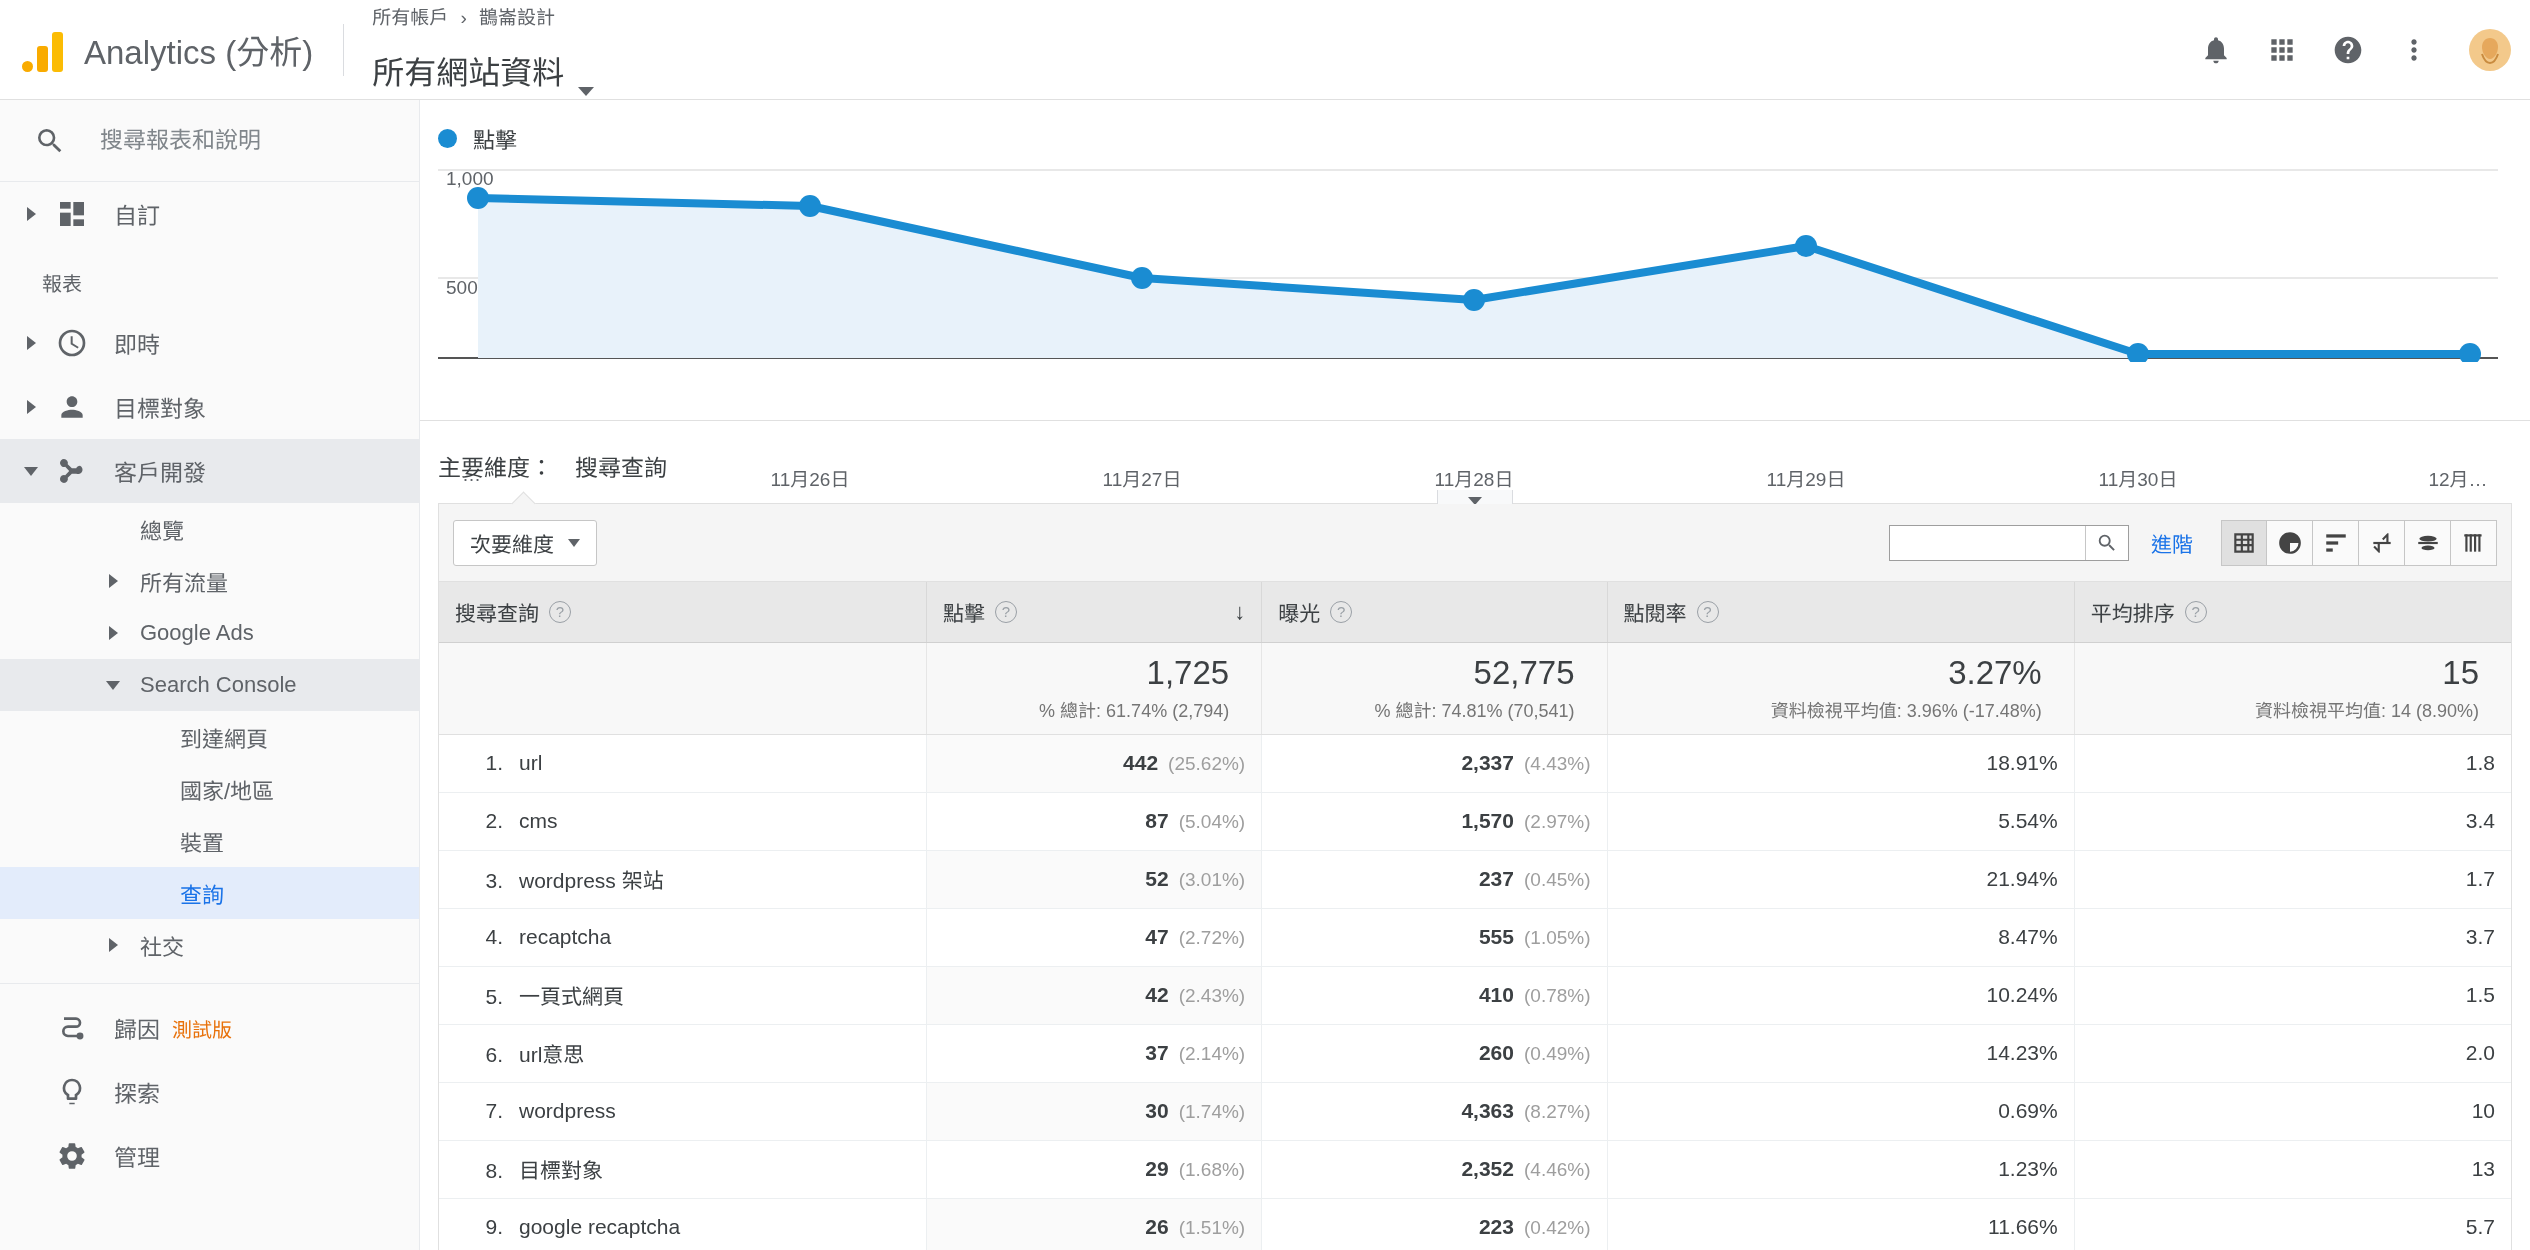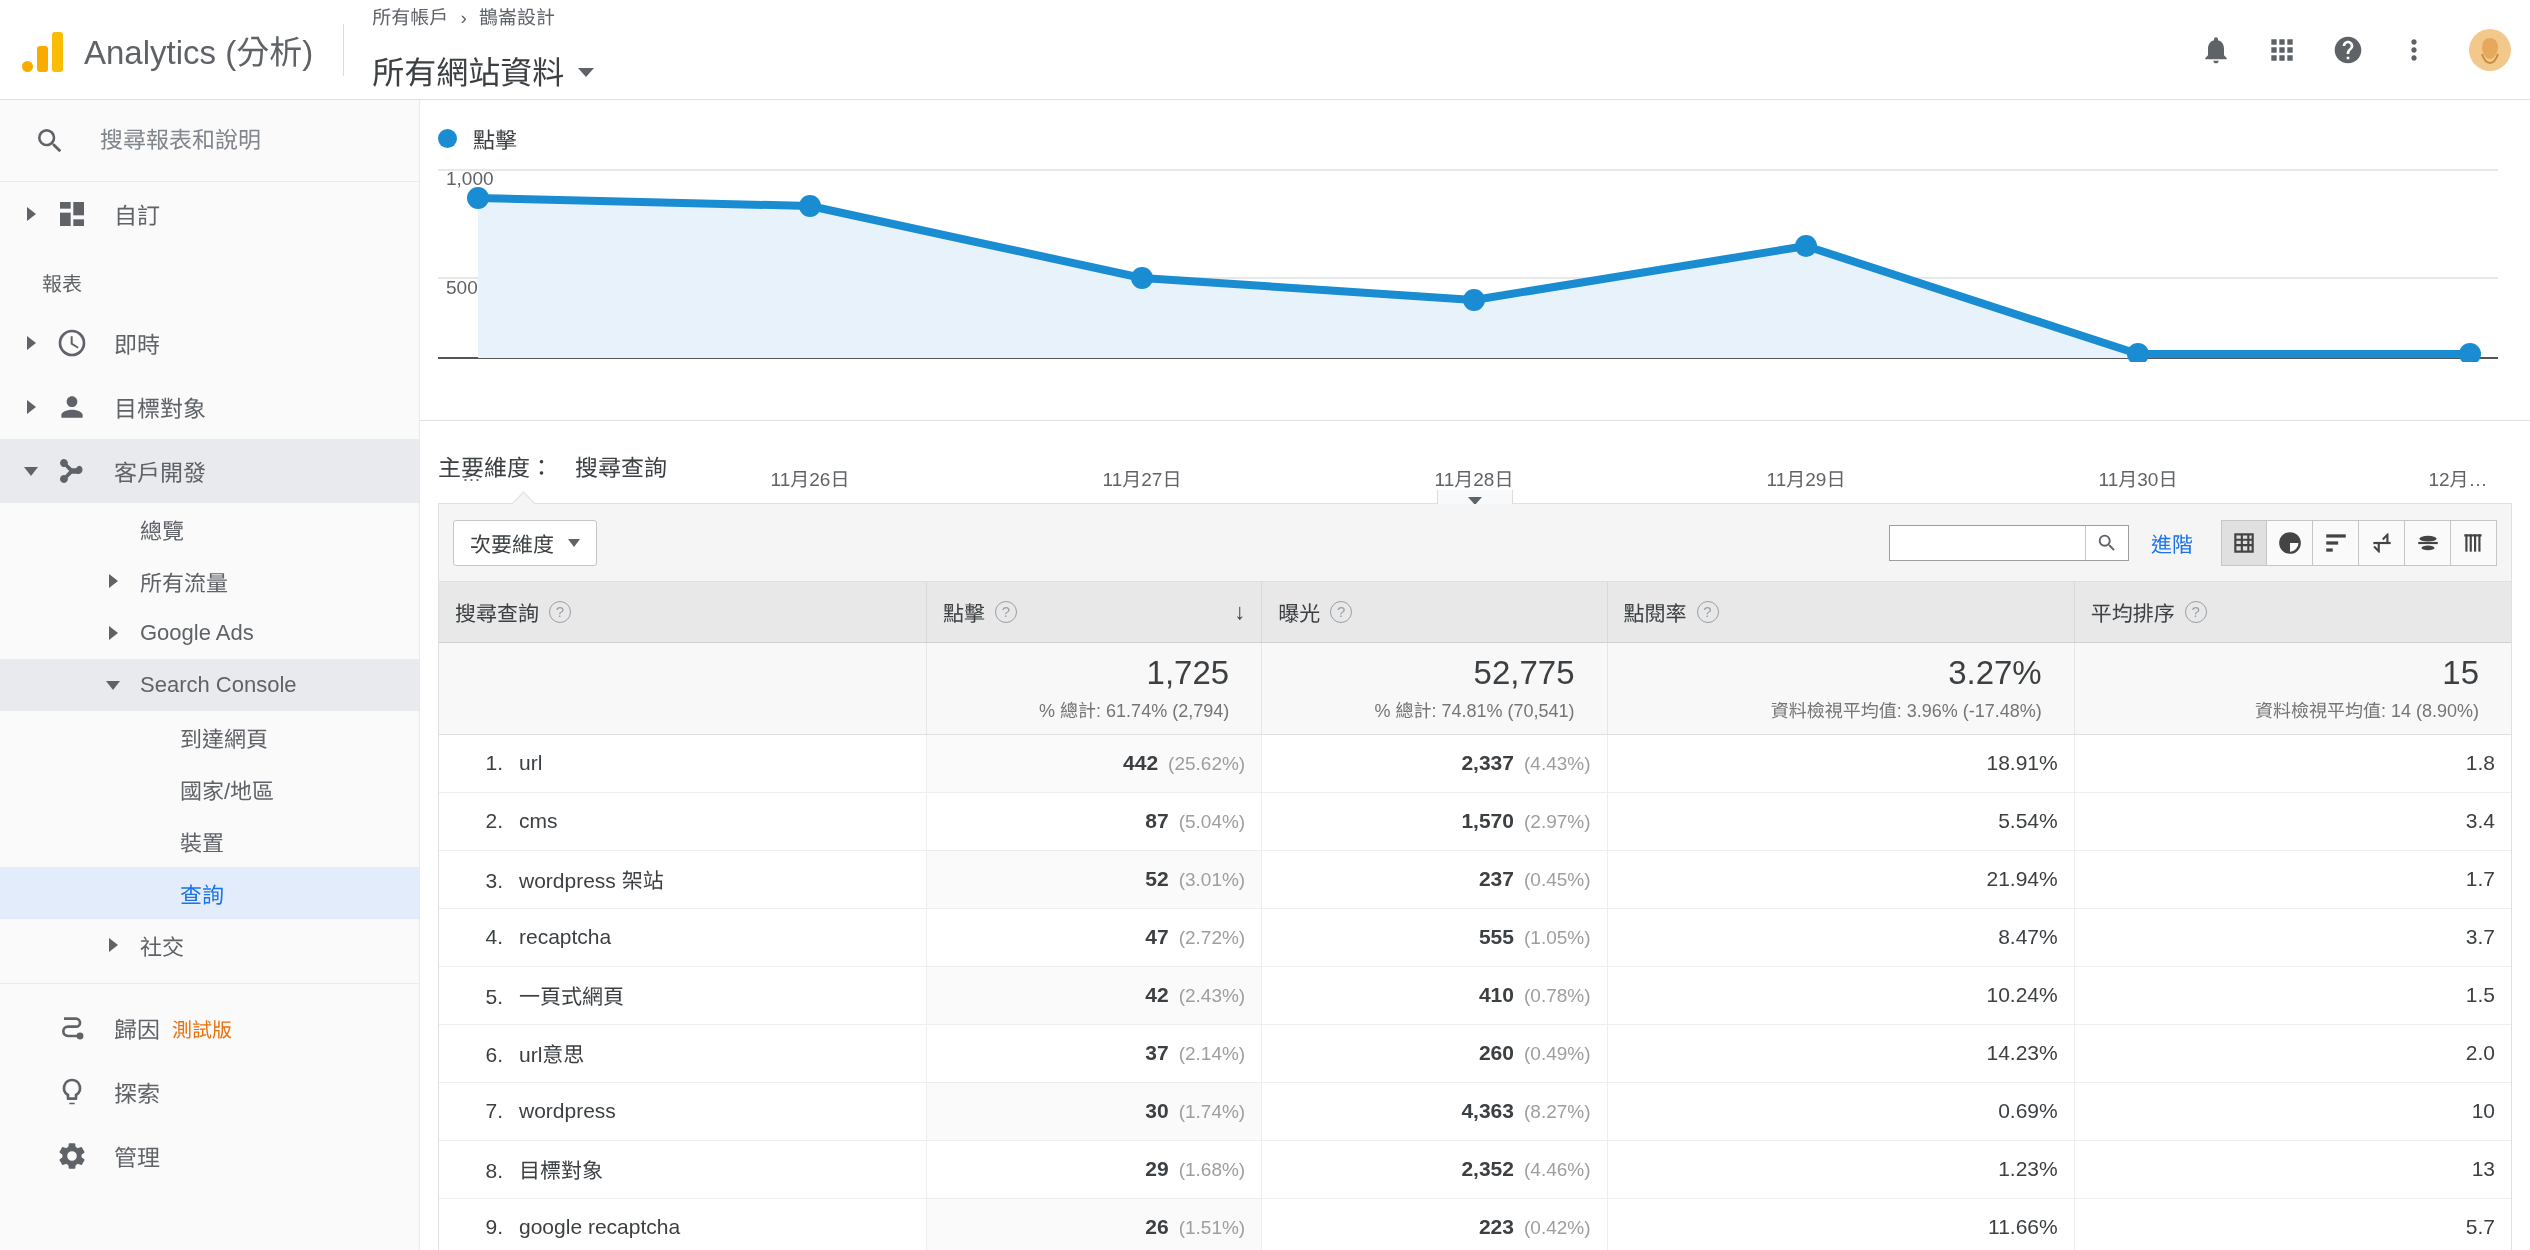--- a/index.html
+++ b/index.html
@@ -42,21 +42,21 @@
     margin: 0 28px 0 30px;
   }
   .acct-block { display: flex; flex-direction: column; justify-content: center; }
   .breadcrumb {
     font-size: 19px; color: #5f6368; line-height: 1.3; white-space: nowrap;
     margin-bottom: 16px;
   }
   .breadcrumb .sep { margin: 0 7px; }
   .view-name {
     font-size: 32px; color: #3c4043; font-weight: 400;
-    display: flex; align-items: center; white-space: nowrap;
+    display: flex; align-items: flex-end; white-space: nowrap;
   }
   .view-name .caret {
     margin-left: 14px; border-left: 8px solid transparent;
     border-right: 8px solid transparent; border-top: 9px solid #5f6368;
     display: inline-block; position: relative; top: 3px;
   }
   .topbar-right {
     margin-left: auto; display: flex; align-items: center;
     padding-right: 18px; gap: 30px;
   }

